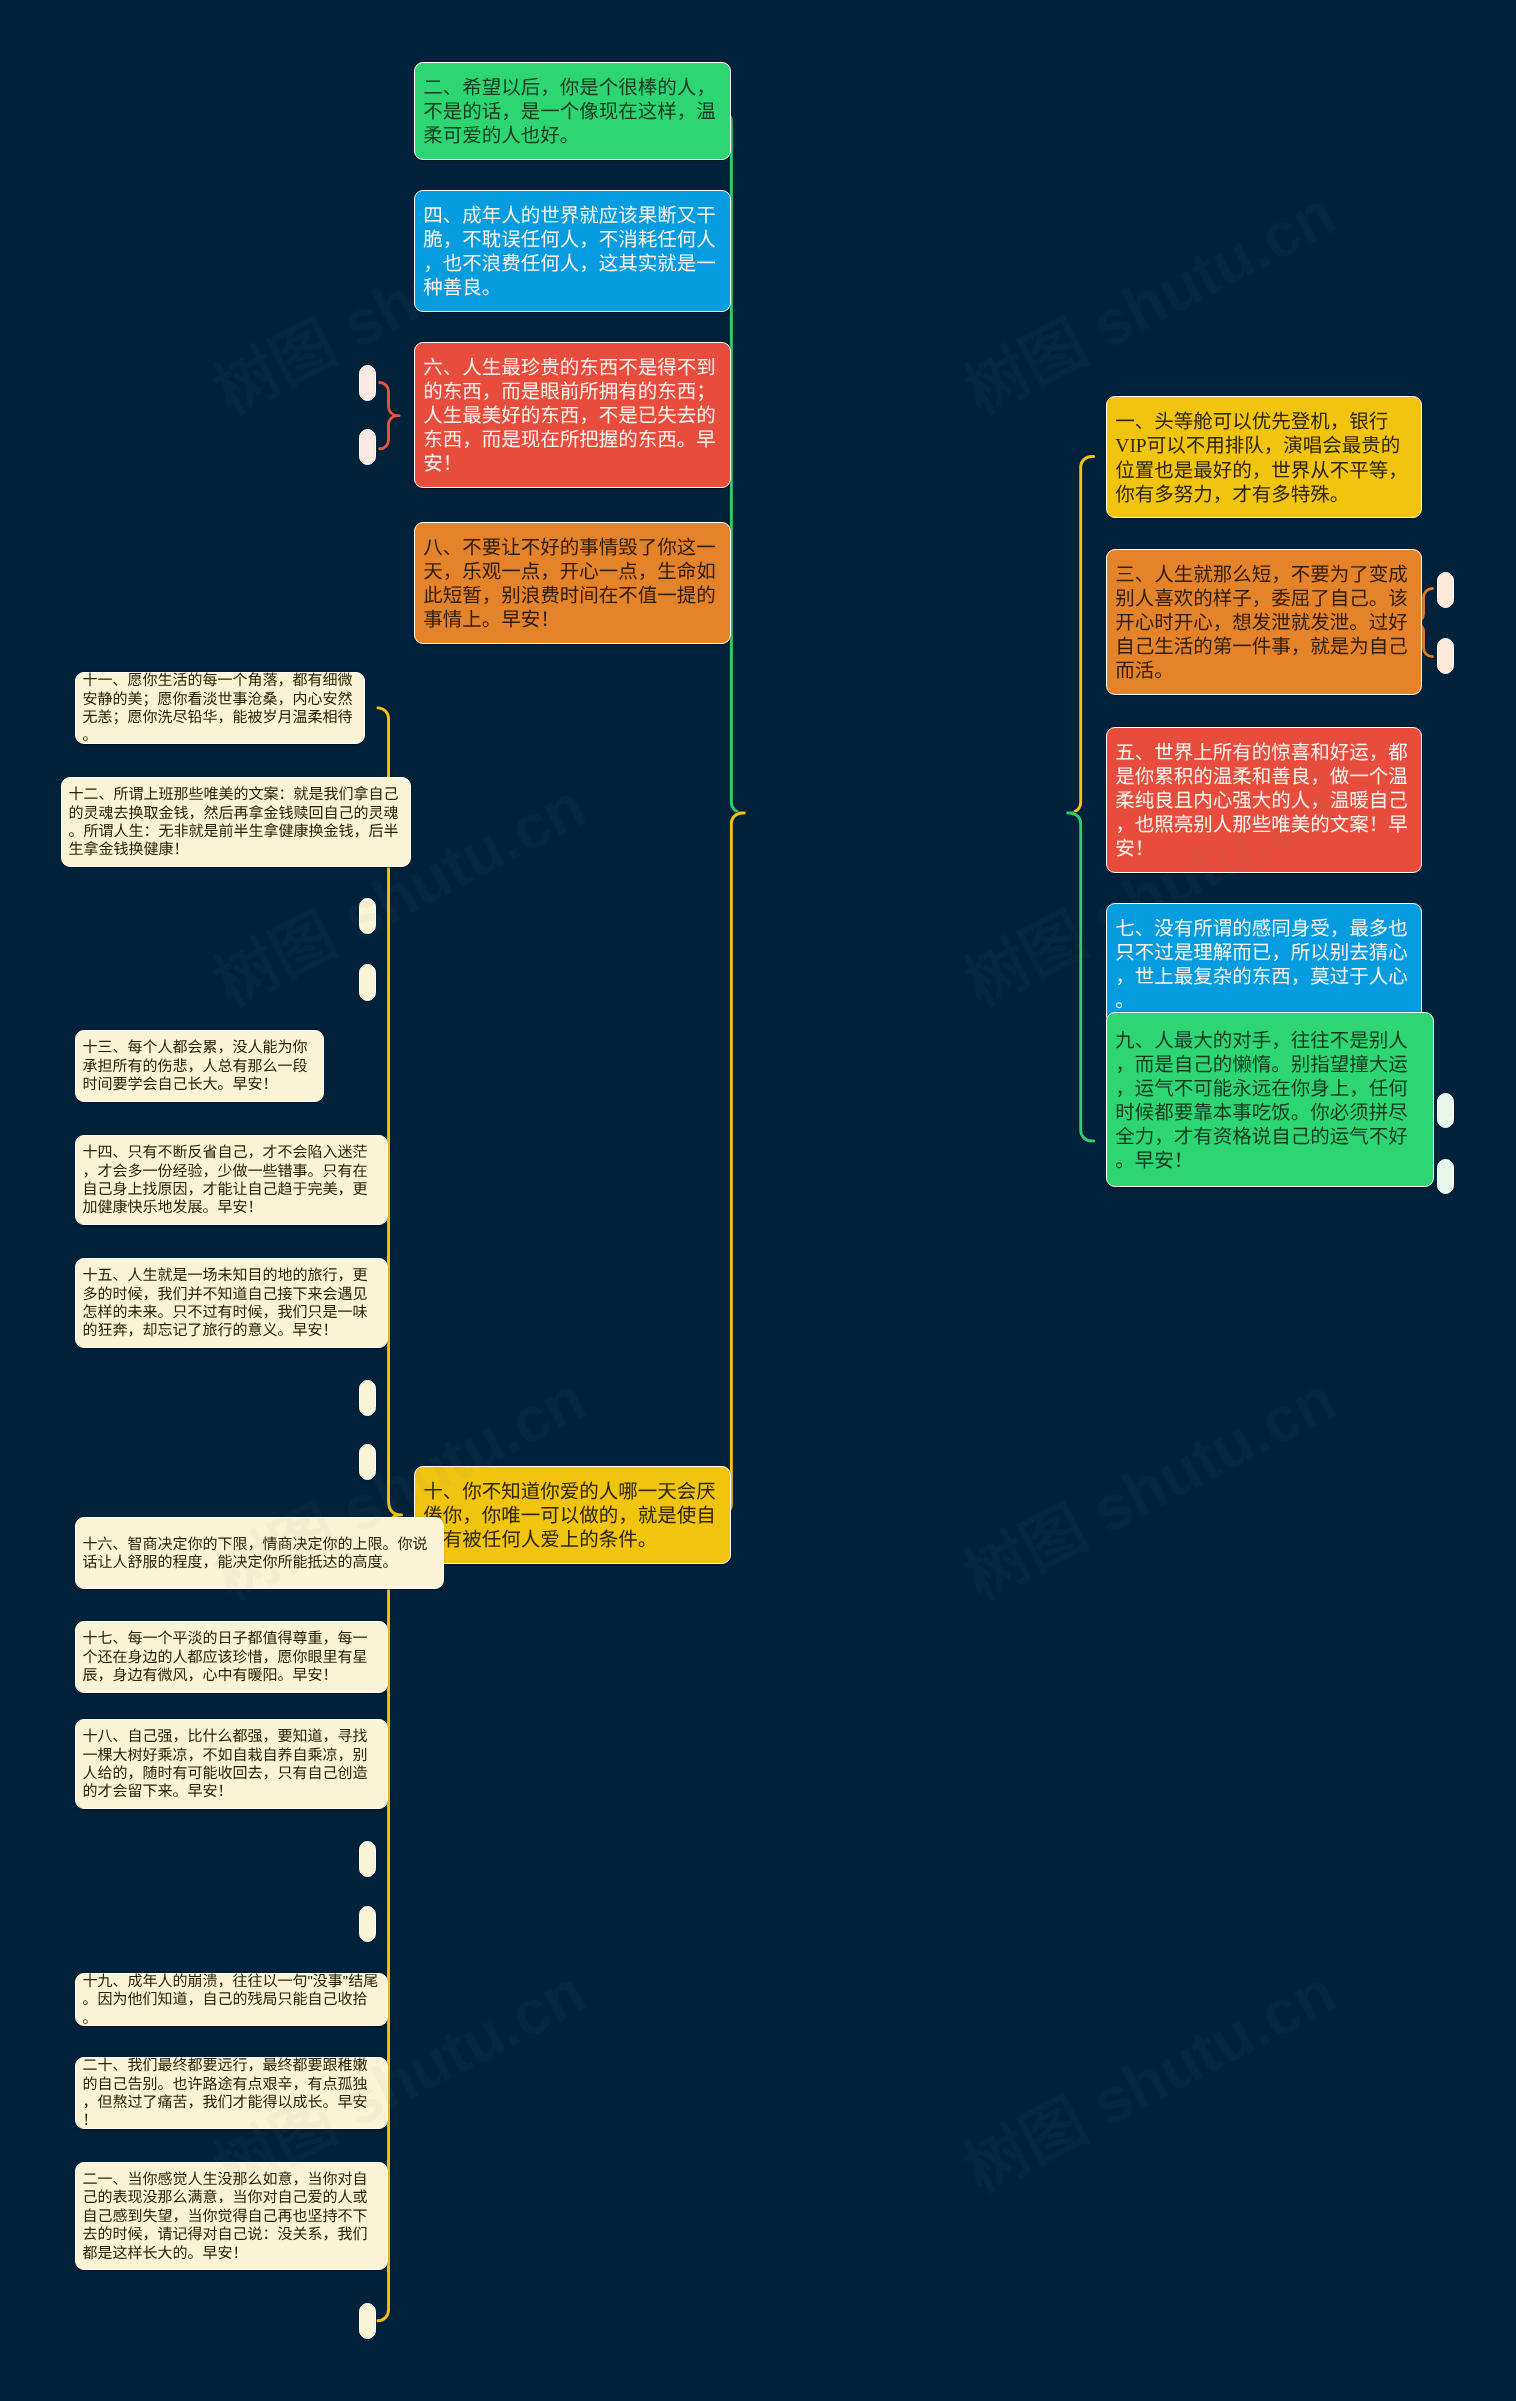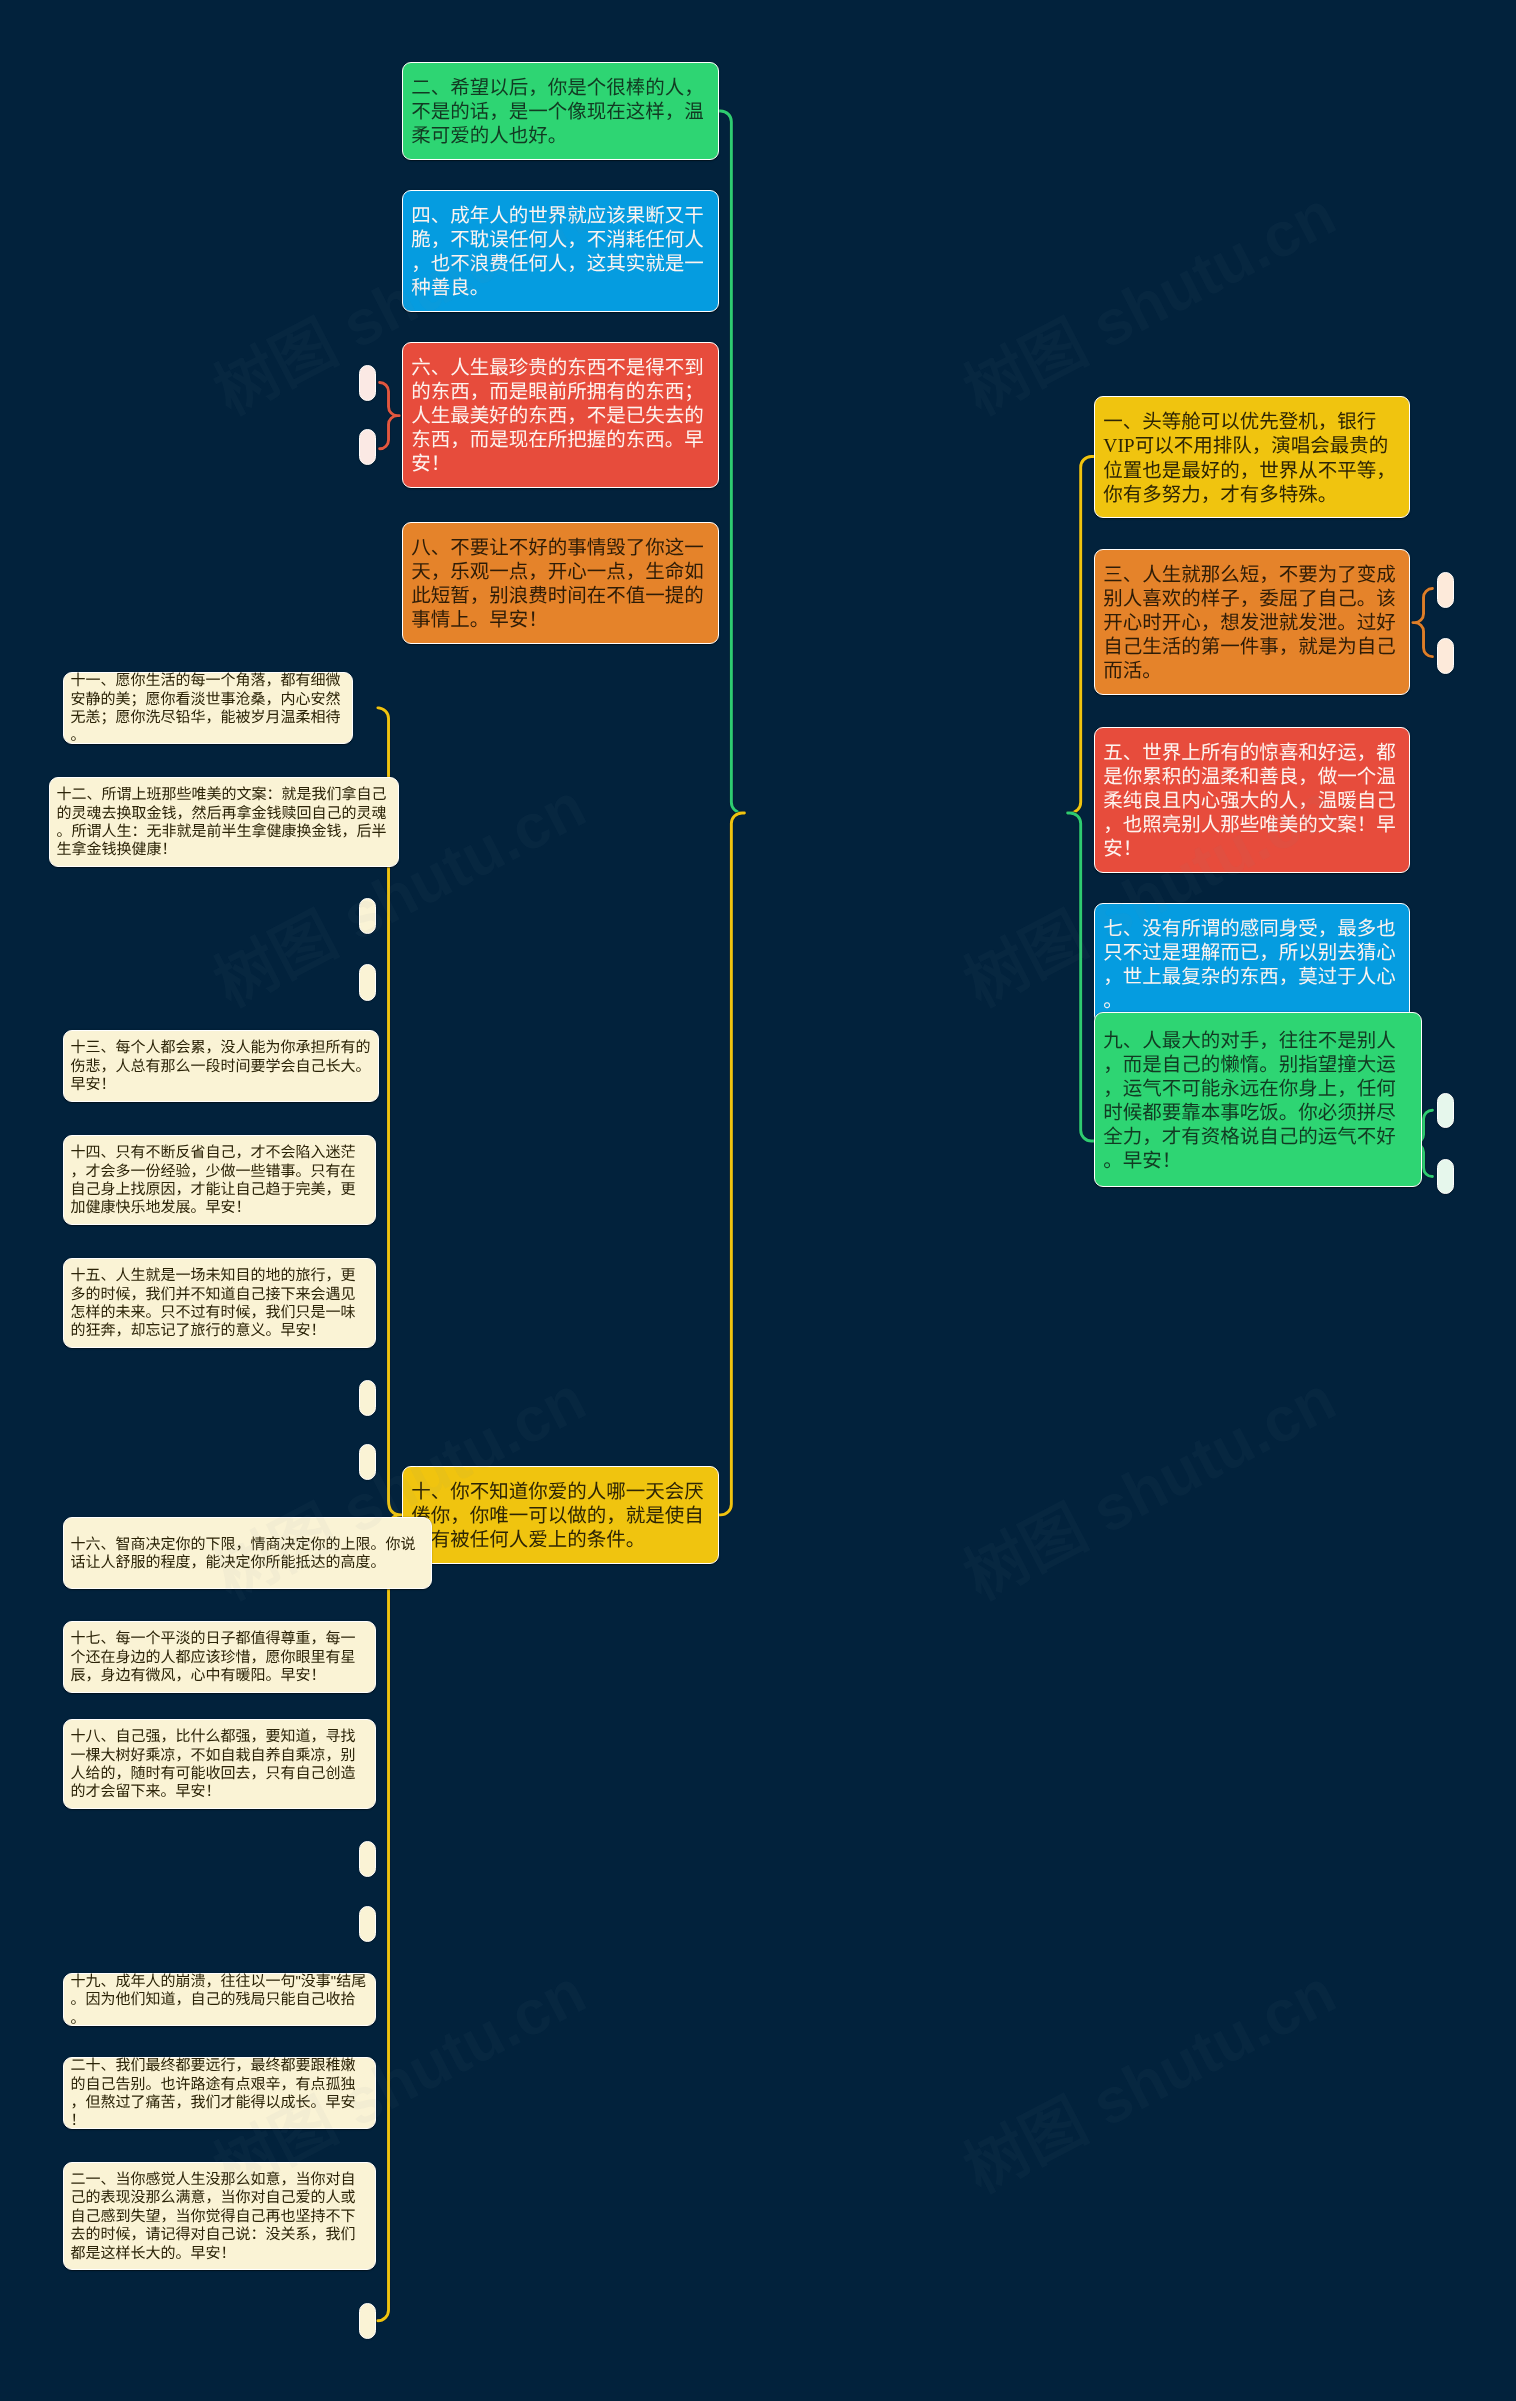--- a/index.html
+++ b/index.html
@@ -5,21 +5,21 @@
   html,body{margin:0;padding:0;background:#02223c;}
   body{width:1516px;height:2401px;overflow:hidden;position:relative;
        font-family:"Liberation Sans","DejaVu Sans",sans-serif;}
   #stage{position:absolute;left:0;top:0;width:1516px;height:2401px;overflow:hidden;}
   .wmlayer{position:absolute;left:0;top:0;width:1516px;height:2401px;overflow:hidden;
       pointer-events:none;z-index:5;}
   .wm{position:absolute;color:rgba(120,134,150,.05);font-size:63px;font-weight:600;
       transform:rotate(-27.5deg);transform-origin:0 0;white-space:nowrap;letter-spacing:0px;}
   svg.links{position:absolute;left:0;top:0;width:1516px;height:2401px;}
   .node{position:absolute;box-sizing:border-box;border-radius:9px;border:1.8px solid #fff;
-        display:flex;align-items:center;box-shadow:0 0.6px 1.2px rgba(0,0,0,.55);}
+        display:flex;align-items:center;box-shadow:0 0.6px 1.2px rgba(0,0,0,.55);margin-left:12px;}
   .node > .tx{display:block;width:100%;box-sizing:border-box;line-break:anywhere;}
   .mid > .tx{font-size:19.5px;line-height:24px;padding:0 7.7px 0 8.3px;}
   .lft > .tx{font-size:15px;line-height:18.4px;padding:0 6.5px 0 6.5px;}
   .ctr{border:1.8px solid #3d8ccc;border-radius:10px;}
   .ctr > .tx{font-size:25px;line-height:34px;text-align:center;padding:0 10.7px;}
   .pill{position:absolute;border-radius:592px;border:1.5px solid #fff;box-sizing:border-box;box-shadow:0 0.6px 1.2px rgba(0,0,0,.55);}
 </style>
 </head>
 <body>
 
@@ -95,21 +95,21 @@
         <span class="tx">九、人最大的对手，往往不是别人，而是自己的懒惰。别指望撞大运，运气不可能永远在你身上，任何时候都要靠本事吃饭。你必须拼尽全力，才有资格说自己的运气不好。早安！</span>
       </div>
 </div>
 <div>
 <div class="node lft" style="left:63px;top:672px;width:290px;height:72px;background:#faf3d5;color:#2b2307">
         <span class="tx">十一、愿你生活的每一个角落，都有细微安静的美；愿你看淡世事沧桑，内心安然无恙；愿你洗尽铅华，能被岁月温柔相待。</span>
       </div>
 <div class="node lft" style="left:49px;top:777px;width:350px;height:90px;background:#faf3d5;color:#2b2307">
         <span class="tx">十二、所谓上班那些唯美的文案：就是我们拿自己的灵魂去换取金钱，然后再拿金钱赎回自己的灵魂。所谓人生：无非就是前半生拿健康换金钱，后半生拿金钱换健康！</span>
       </div>
-<div class="node lft" style="left:63px;top:1030px;width:316px;height:72px;background:#faf3d5;color:#2b2307">
+<div class="node lft" style="left:63px;top:1030px;width:249px;height:72px;background:#faf3d5;color:#2b2307">
         <span class="tx">十三、每个人都会累，没人能为你承担所有的伤悲，人总有那么一段时间要学会自己长大。早安！</span>
       </div>
 <div class="node lft" style="left:63px;top:1135px;width:313px;height:90px;background:#faf3d5;color:#2b2307">
         <span class="tx">十四、只有不断反省自己，才不会陷入迷茫，才会多一份经验，少做一些错事。只有在自己身上找原因，才能让自己趋于完美，更加健康快乐地发展。早安！</span>
       </div>
 <div class="node lft" style="left:63px;top:1258px;width:313px;height:90px;background:#faf3d5;color:#2b2307">
         <span class="tx">十五、人生就是一场未知目的地的旅行，更多的时候，我们并不知道自己接下来会遇见怎样的未来。只不过有时候，我们只是一味的狂奔，却忘记了旅行的意义。早安！</span>
       </div>
 <div class="node lft" style="left:63px;top:1517px;width:369px;height:72px;background:#faf3d5;color:#2b2307">
         <span class="tx">十六、智商决定你的下限，情商决定你的上限。你说话让人舒服的程度，能决定你所能抵达的高度。</span>

